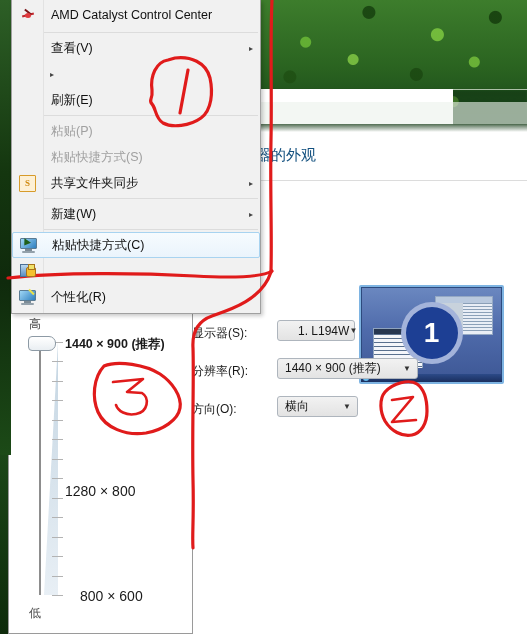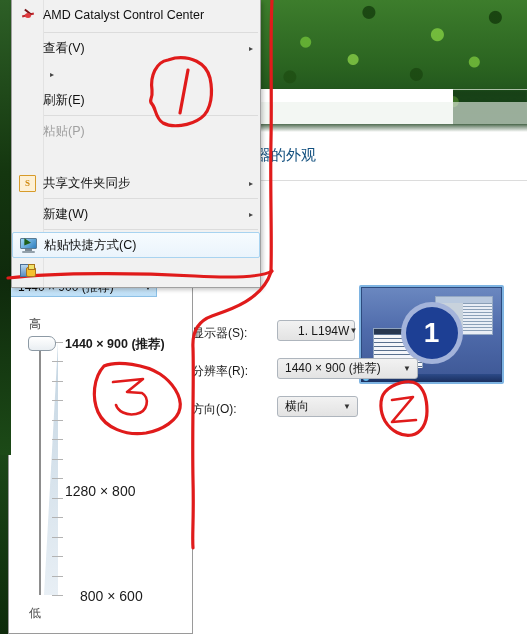--- a/index.html
+++ b/index.html
@@ -255,21 +255,21 @@
     padding-left: 0;
     box-sizing: border-box;
   }
   .ctx-item.first { height: 30px; }
   .ctx-item .ci-icon {
     width: 31px; height: 100%;
     display: flex; align-items: center; justify-content: center;
     position: relative; z-index: 2;
   }
   .ctx-item .ci-label {
-    flex: 1; white-space: nowrap; position: relative; z-index: 2;
+    flex: 1; padding-left: 8px; white-space: nowrap; position: relative; z-index: 2;
   }
   .ctx-item.disabled .ci-label { color: #a0a0a0; }
   .ctx-item .ci-sub {
     width: 18px; text-align: center; font-size: 8px; color: #444;
     position: relative; z-index: 2;
   }
   .ctx-item.selected {
     background: linear-gradient(180deg,#f6fbfe,#eaf4fc);
     border: 1px solid #a8d3f0;
     border-radius: 2px;
@@ -475,20 +475,21 @@
         <span class="ci-sub"></span>
       </div>
       <div class="ctx-sep"></div>
       <div class="ctx-item disabled">
         <span class="ci-icon"></span>
         <span class="ci-label">粘贴(P)</span>
         <span class="ci-sub"></span>
       </div>
       <div class="ctx-item disabled">
         <span class="ci-icon"></span>
+        <span class="ci-label">粘贴快捷方式(S)</span>
         <span class="ci-sub"></span>
       </div>
       <div class="ctx-item">
         <span class="ci-icon">
           <span class="ic-sync">S</span>
         </span>
         <span class="ci-label">共享文件夹同步</span>
         <span class="ci-sub">▸</span>
       </div>
       <div class="ctx-sep"></div>
@@ -513,20 +514,32 @@
       <div class="ctx-item">
         <span class="ci-icon">
           <span class="ic-gadget">
             <span class="panelL"><span class="ln"></span><span class="ln"></span><span class="ln"></span><span class="ln"></span></span>
             <span class="clock"></span>
             <span class="tab"></span>
           </span>
         </span>
         <span class="ci-sub"></span>
       </div>
+      <div class="ctx-item">
+        <span class="ci-icon">
+          <span class="ic-monitor">
+            <span class="scr"></span>
+            <span class="pencil"></span>
+            <span class="stand"></span>
+            <span class="base"></span>
+          </span>
+        </span>
+        <span class="ci-label">个性化(R)</span>
+        <span class="ci-sub"></span>
+      </div>
     </div>
 
   <svg class="annot" style="left:0; top:0;" width="527" height="634">
 
     <g>
       <path class="redstroke" d="M168 60 C156 62 150 76 152 90 C153 100 148 100 152 104
                C156 108 155 118 163 123 C172 128 190 126 201 118
                C212 110 213 92 210 78 C206 62 190 56 175 58 Z"></path>
       <path class="redstroke" d="M188 70 L180 113"></path>
     </g>

